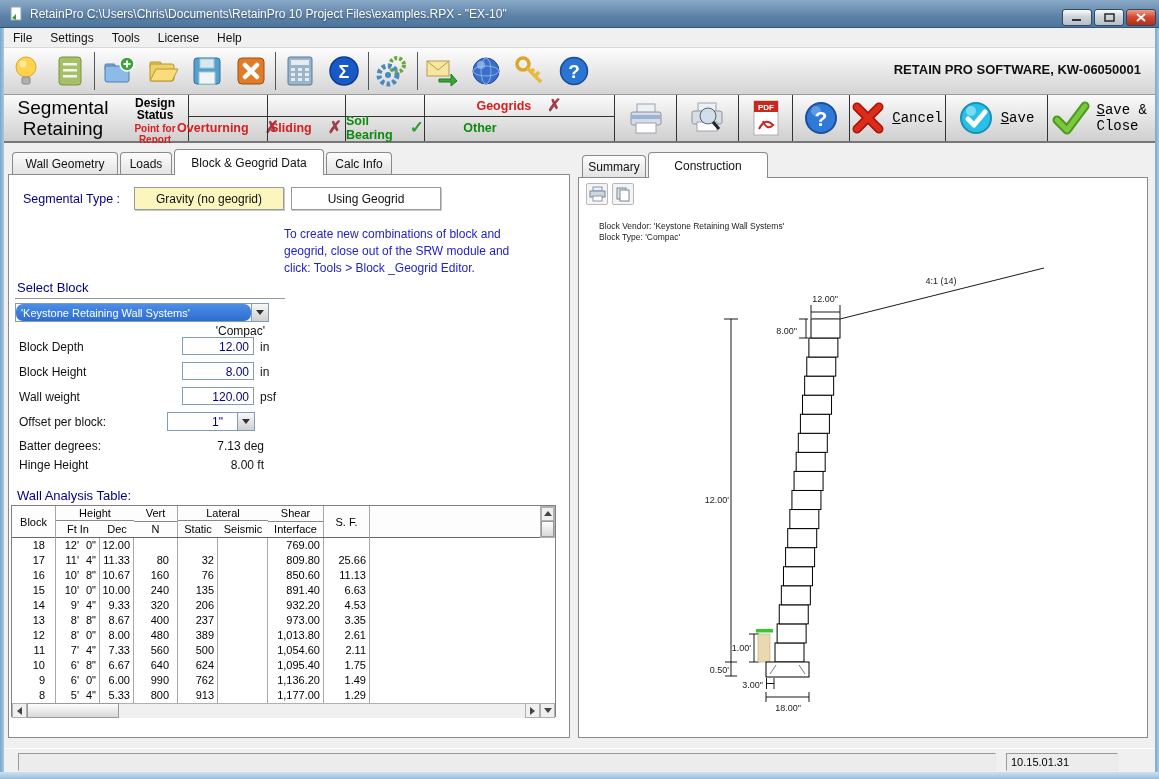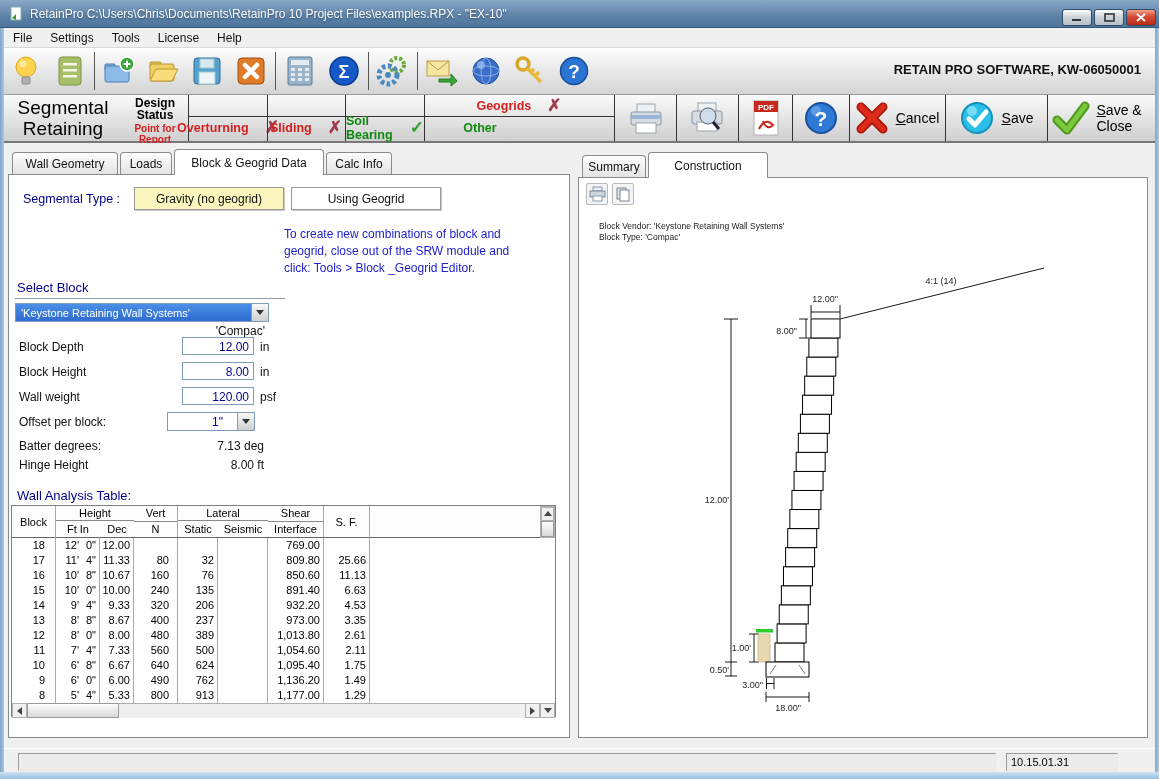--- a/index.html
+++ b/index.html
@@ -28,39 +28,39 @@
   #design-status{left:114px;top:2px;width:74px;text-align:center;}
   #design-status .t{font-size:12px;font-weight:bold;line-height:12px;color:#000;}
   #design-status .s{font-size:10px;font-weight:bold;color:#d42020;margin-top:2px;}
   .st-cell{position:absolute;display:flex;align-items:center;justify-content:center;gap:16px;}
   .st-label-fail{color:#d41f1f;font-weight:bold;font-size:12.5px;}
   .st-label-pass{color:#0f8a0f;font-weight:bold;font-size:12.5px;}
   .xmark{color:#a13b4e;font-weight:bold;font-size:17px;line-height:14px;}
   .vmark{color:#2ca02c;font-weight:bold;font-size:17px;line-height:14px;}
   #band-hdiv{position:absolute;left:184px;top:21px;width:426px;height:1px;background:#333;}
   .band-btn{position:absolute;top:0;height:46px;display:flex;align-items:center;justify-content:center;gap:7px;}
-  .accel{font-size:14px;color:#000;}
+  .accel{font-size:14px;color:#000;font-family:Liberation Mono, monospace;}
   .accel::first-letter{text-decoration:underline;}
   
   #workarea{left:4px;top:143px;width:1151px;height:605px;background:#f0f0f0;}
   
   .tab{position:absolute;border:1px solid #8a8a8a;border-bottom:none;border-radius:4px 4px 0 0;background:linear-gradient(#fdfdfd,#e2e2e2);font-size:12px;color:#111;display:flex;align-items:center;justify-content:center;}
   .tab.active{background:#fff;z-index:5;}
   
   #left-panel{left:4px;top:31px;width:562px;height:564px;background:#fff;border:1px solid #8a8a8a;}
   .navy{color:#00008b;}
   .type-btn{position:absolute;height:23px;border:1px solid #9a9a9a;display:flex;align-items:center;justify-content:center;font-size:12px;color:#111;background:#fff;box-shadow:1px 1px 0 #c9c9c9;}
   .type-btn.sel{background:#fbf6bd;}
   .note{position:absolute;color:#2222cc;font-size:12px;line-height:17px;white-space:nowrap;}
   .field-label{position:absolute;left:10px;font-size:12px;color:#111;}
   .field-input{position:absolute;left:173px;width:72px;height:18px;border:1px solid #7f9db9;background:#fff;font-size:12px;color:#00008b;text-align:right;padding:1px 4px 0 0;}
   .field-unit{position:absolute;left:251px;font-size:12px;color:#111;}
   .field-static{position:absolute;left:160px;width:95px;font-size:12px;color:#111;text-align:right;}
   .combo{position:absolute;border:1px solid #7f9db9;background:#fff;display:flex;}
-  .combo .val{flex:1;display:flex;align-items:center;}
+  .combo .val{flex:1;display:flex;align-items:center;border-radius:7px;}
   .combo .dd{width:17px;border-left:1px solid #7f9db9;background:linear-gradient(#f8f8f8,#cfcfcf);display:flex;align-items:center;justify-content:center;}
   .dd-arrow{width:0;height:0;border-left:4px solid transparent;border-right:4px solid transparent;border-top:5px solid #333;}
   
   #wtable{position:absolute;left:2px;top:330px;width:545px;height:212px;border:1px solid #808080;background:#fff;font-size:11px;color:#000;}
   .thdr{display:flex;height:32px;border-bottom:1px solid #666;background:#fdfdfd;}
   .hcol{display:flex;flex-direction:column;}
   .hcell{display:flex;align-items:center;justify-content:center;height:16px;}
   .grp{border-bottom:1px solid #888;}
   .bR{border-right:1px solid #a8a8a8;}
   .trow{display:flex;height:15px;align-items:flex-end;}
@@ -535,21 +535,21 @@
               <div class="tcell c-seismic"></div>
               <div class="tcell c-int">1,095.40</div>
               <div class="tcell c-sf">1.75</div>
               <div class="tcell c-fill"></div>
             </div>
             <div class="trow">
               <div class="tcell c-block">9</div>
               <div class="tcell c-ft">6'</div>
               <div class="tcell c-in">0"</div>
               <div class="tcell c-dec">6.00</div>
-              <div class="tcell c-n">490</div>
+              <div class="tcell c-n">990</div>
               <div class="tcell c-static">762</div>
               <div class="tcell c-seismic"></div>
               <div class="tcell c-int">1,136.20</div>
               <div class="tcell c-sf">1.49</div>
               <div class="tcell c-fill"></div>
             </div>
             <div class="trow">
               <div class="tcell c-block">8</div>
               <div class="tcell c-ft">5'</div>
               <div class="tcell c-in">4"</div>

